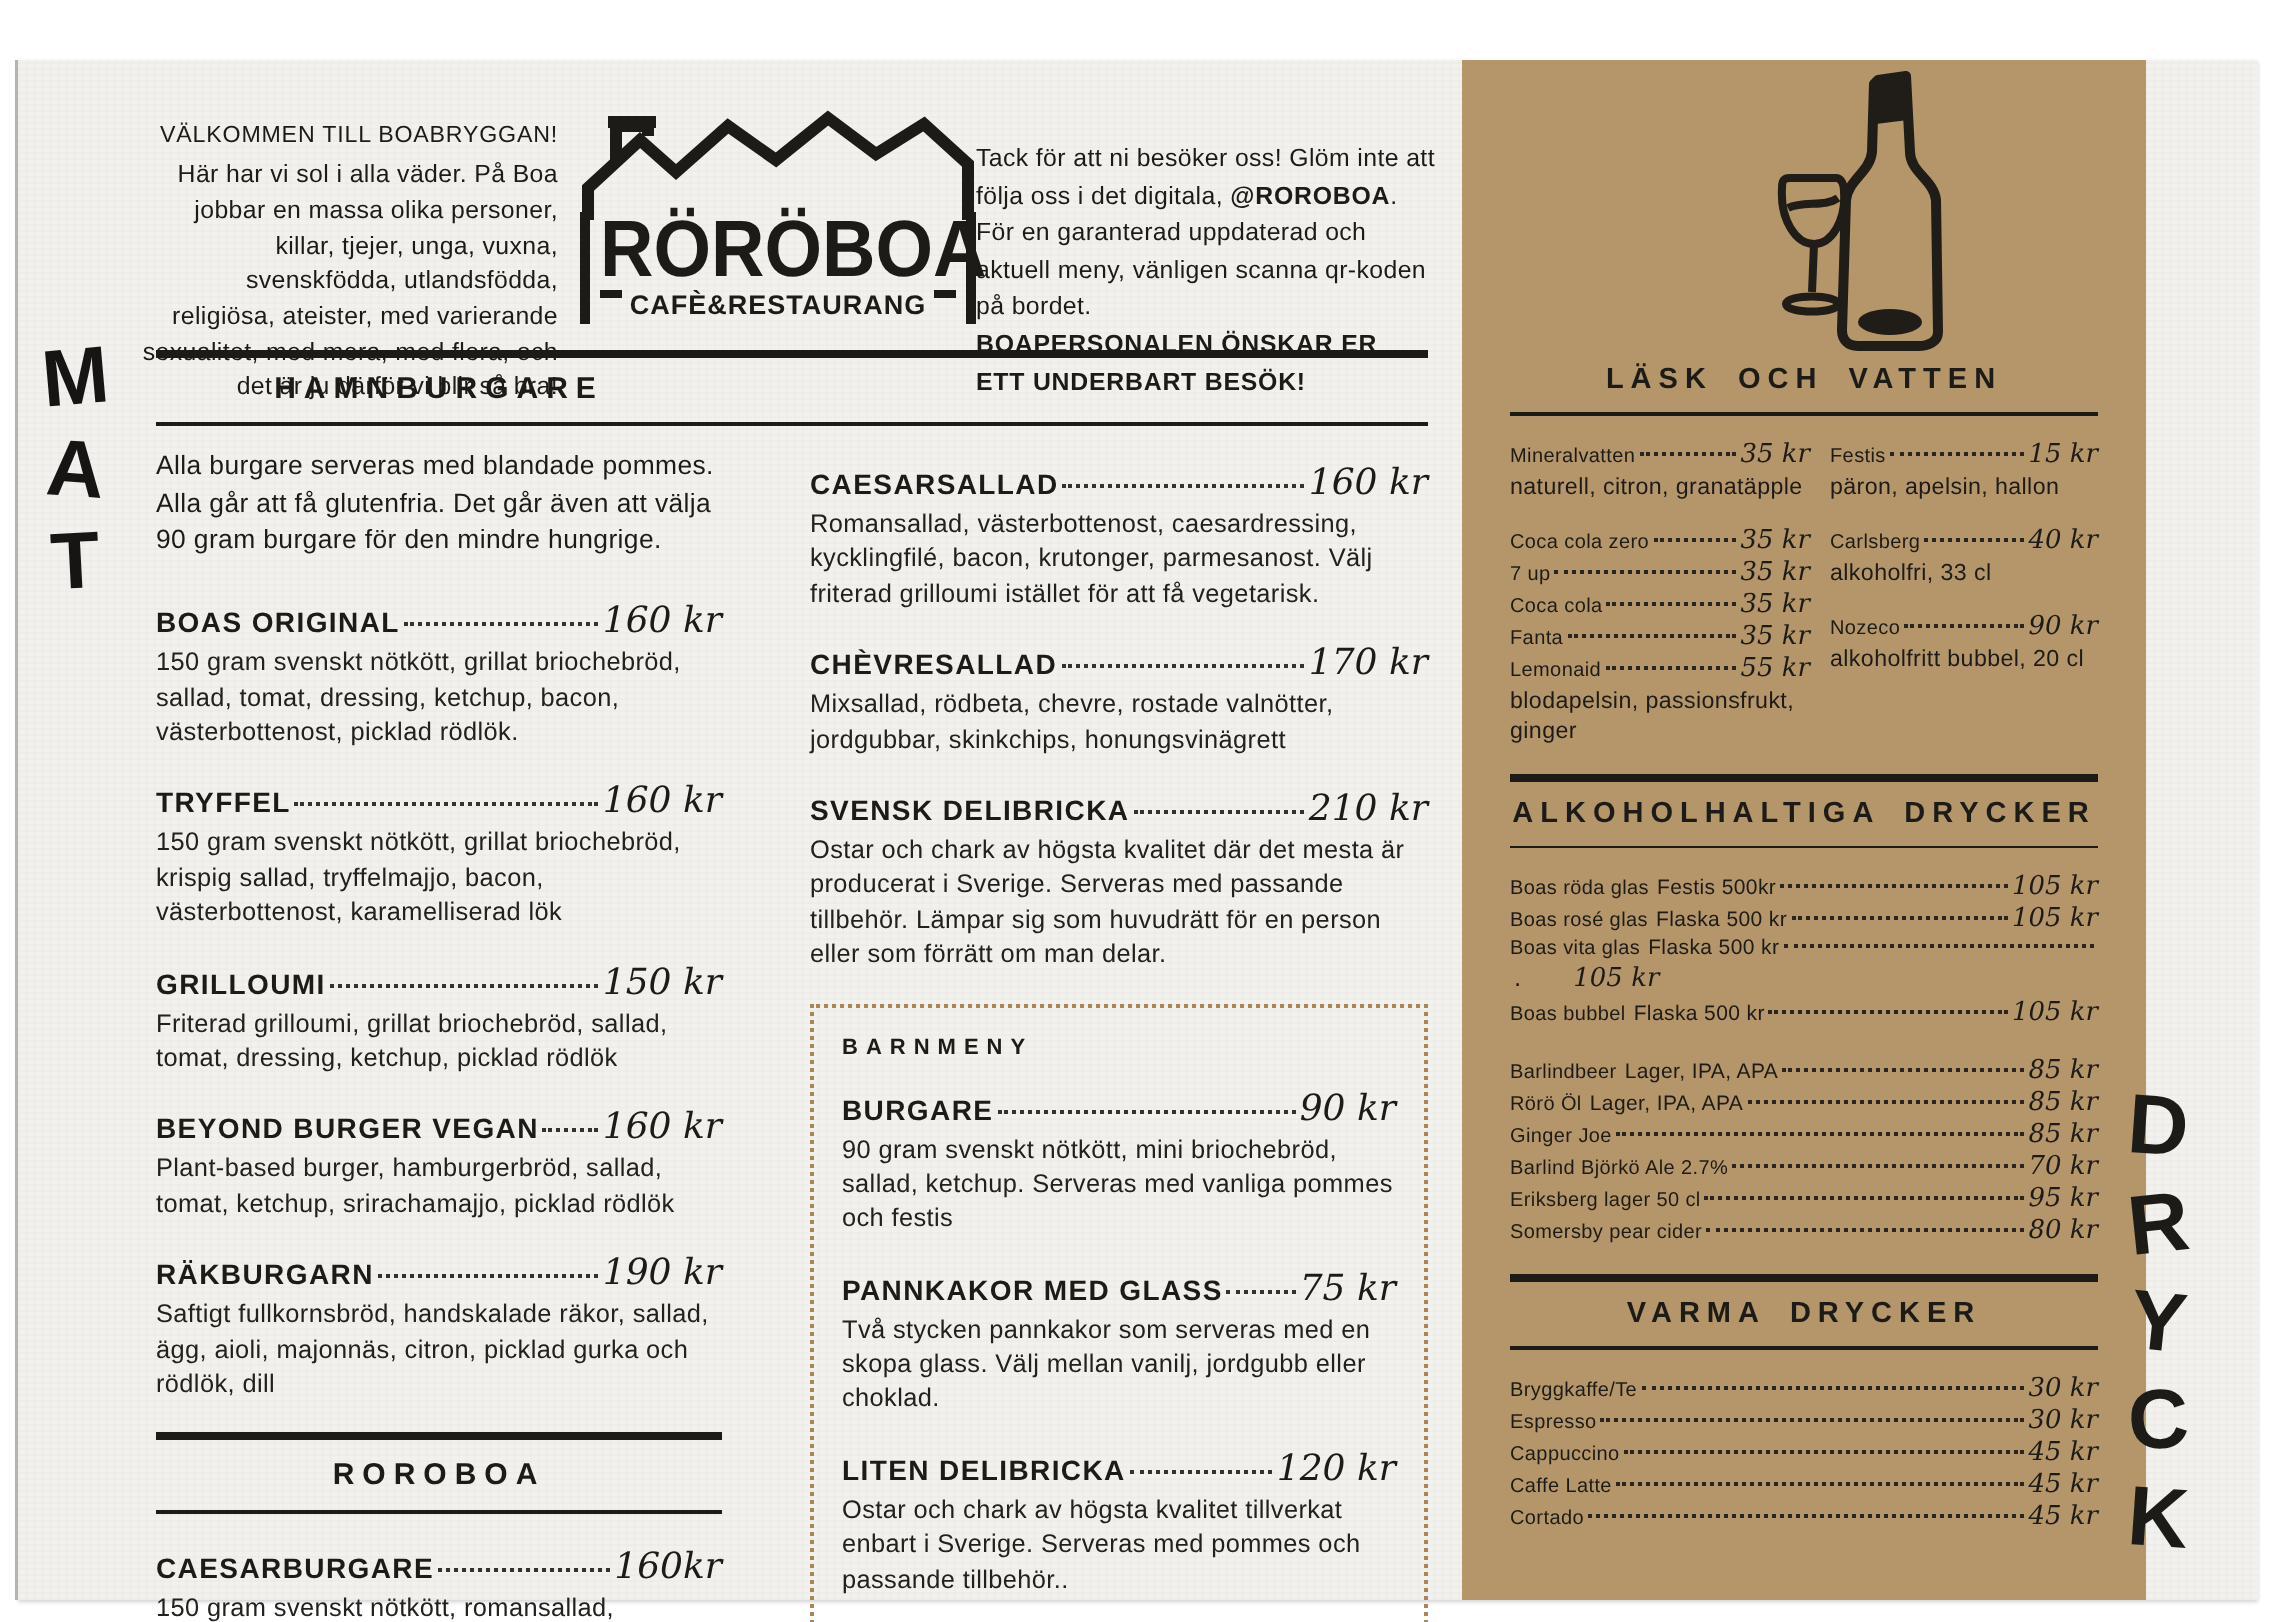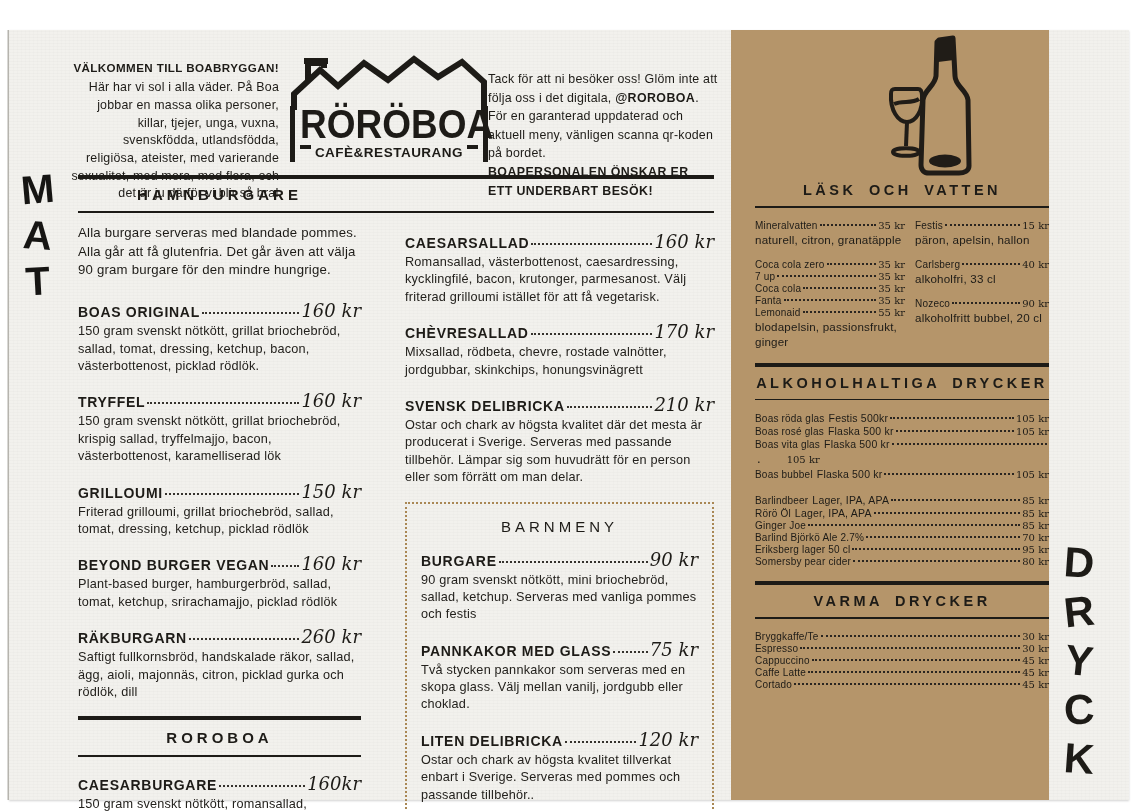--- a/index.html
+++ b/index.html
@@ -17,21 +17,21 @@
   .vert span { display:block; font-size:40px; line-height:46px; text-align:center; }
   .vert-mat { left:12px; top:136px; color:#161513; }
   .vert-dryck { left:333px; top:508px; color:#1d1b17; }
   .vert-dryck span { font-size:42px; line-height:49px; }
   .rot-a{transform:rotate(-5deg)} .rot-b{transform:rotate(4deg)}
   .rot-c{transform:rotate(-3deg)} .rot-d{transform:rotate(6deg)} .rot-e{transform:rotate(-6deg)}
 
   
   .welcome { position:absolute; left:62px; top:30px; width:208px; text-align:right;
              font-size:12.4px; line-height:1.42; letter-spacing:0.2px; }
-  .welcome-title { font-weight:bold; font-size:11.6px; letter-spacing:0.4px; margin-bottom:3px; }
+  .welcome-title { font-weight:normal; font-size:11.6px; letter-spacing:0.4px; margin-bottom:3px; }
   .logo { position:absolute; left:281px; top:24px; width:198px; text-align:center; }
   .logo svg { display:block; margin:0 auto; }
   .logo-box { border-left:5px solid #1d1b17; border-right:5px solid #1d1b17; padding:0 5px; margin-top:-6px; }
   .logo-name { font-size:37px; font-weight:900; letter-spacing:0px; line-height:1.0;
                transform:scaleY(1.08); }
   .logo-sub { display:flex; align-items:flex-start; gap:4px; margin-top:2px; padding-bottom:2px; }
   .logo-sub .dash { flex:1; height:3.5px; background:#1d1b17; }
   .logo-sub .sub-text { font-weight:bold; font-size:13.5px; letter-spacing:0.5px; }
   .social { position:absolute; left:479px; top:40px; width:232px; font-size:12.4px;
             line-height:1.5; letter-spacing:0.2px; }
@@ -55,39 +55,39 @@
           position:relative; top:-3px; margin:0 2px; }
   .price { font-family:"DejaVu Serif", serif; font-style:italic; font-size:18px;
            white-space:nowrap; }
   .fdesc { font-size:12.7px; line-height:1.37; letter-spacing:0.2px; margin-top:2px; color:#23211d; }
   .sub-rule-thick { height:4px; background:#1d1b17; margin:6px 0 9px; }
   .sub-rule-thin  { height:1.6px; background:#1d1b17; margin:9px 0 16px; }
   .sub-title { font-weight:800; font-size:15px; letter-spacing:4px; text-align:center; }
 
   
   .kids-box { border:2.5px dotted #a98754; margin-top:6px; padding:14px 14px 16px; }
-  .kids-title { font-weight:400; font-size:15px; letter-spacing:4px; text-align:center;
+  .kids-title { font-weight:700; font-size:11px; letter-spacing:4px; 
                 margin-bottom:14px; }
 
   
-  .panel { position:absolute; left:722px; top:0; width:318px; height:770px; background:#b5956a; }
+  .panel { position:absolute; left:722px; top:0; width:342px; height:770px; background:#b5956a; }
   .bottle { position:absolute; left:126px; top:0px; }
   .drinks { position:absolute; left:24px; top:152px; width:294px; }
   .ptitle { font-weight:800; font-size:14.5px; letter-spacing:3.5px; word-spacing:5px;
             text-align:center; }
   .prule-thin { height:1.5px; background:#1d1b17; margin:8px 0 12px; }
   .prule-thick { height:4px; background:#1d1b17; margin:14px 0 8px; }
   .soda-cols { display:flex; gap:10px; }
   .soda-col { width:150px; } .soda-col.c2 { width:134px; }
   .drow { margin-bottom:1px; }
   .dline { display:flex; align-items:baseline; }
   .dname { font-size:10px; letter-spacing:0.2px; white-space:nowrap; }
   .dnote { font-size:10.5px; letter-spacing:0.2px; margin-left:4px; white-space:nowrap; }
   .ddesc { font-size:11.6px; letter-spacing:0.2px; line-height:1.3; margin:1px 0 12px; }
-  .dprice { font-family:"DejaVu Serif", serif; font-size:10px;
+  .dprice { font-family:"DejaVu Serif", serif; font-style:italic; font-size:13px;
             white-space:nowrap; }
   .beers { margin-top:14px; }
   .wine-overflow { font-size:13px; margin:0 0 2px 2px; }
   .wine-overflow .dprice { margin-left:26px; }
   .panel .dots { border-bottom-color:#2a2520; }
 </style>
 </head>
 <body>
 
 <div class="sheet">
@@ -161,21 +161,21 @@
           <span class="fname">BEYOND BURGER VEGAN</span>
           <span class="dots"></span>
           <span class="price">160 kr</span>
         </div>
       <div class="fdesc">Plant-based burger, hamburgerbröd, sallad, tomat, ketchup, srirachamajjo, picklad rödlök</div>
     </div>
     <div class="fitem">
       <div class="fline">
           <span class="fname">RÄKBURGARN</span>
           <span class="dots"></span>
-          <span class="price">260 kr</span>
+          <span class="price">190 kr</span>
         </div>
       <div class="fdesc">Saftigt fullkornsbröd, handskalade räkor, sallad, ägg, aioli, majonnäs, citron, picklad gurka och rödlök, dill</div>
     </div>
 
     <div class="sub-rule-thick"></div>
     <div class="sub-title">ROROBOA</div>
     <div class="sub-rule-thin"></div>
 
     <div class="fitem">
       <div class="fline">

